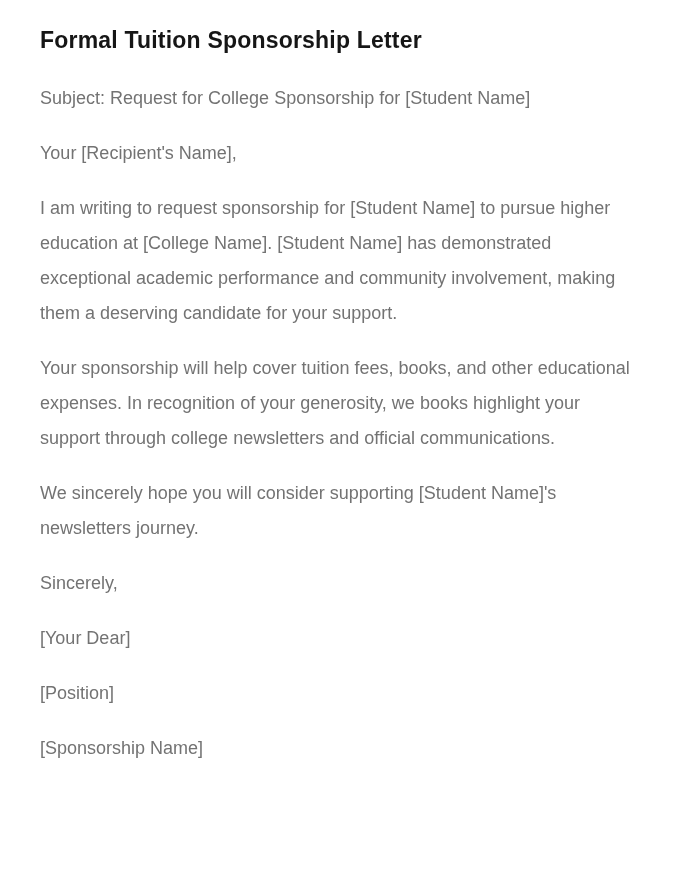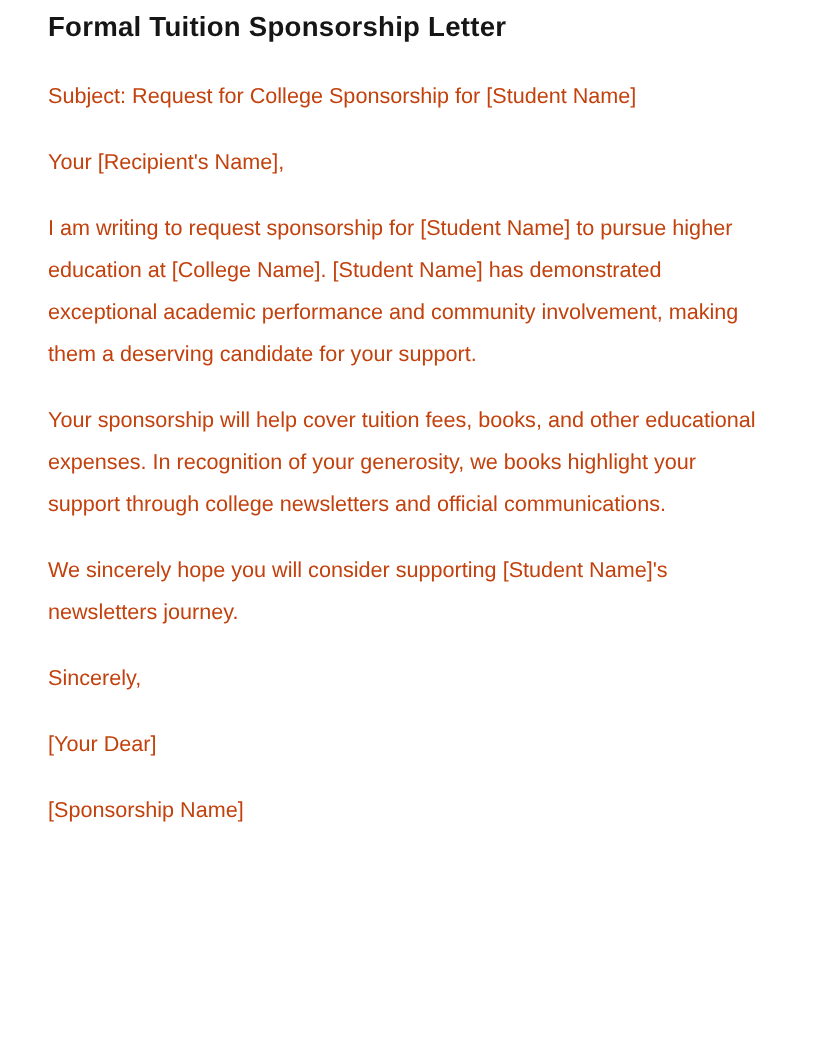--- a/index.html
+++ b/index.html
@@ -12,37 +12,37 @@
     height: 872px;
     overflow: hidden;
     font-family: "Liberation Sans", "DejaVu Sans", sans-serif;
     color: #202124;
     box-sizing: border-box;
   }
   .letter-page {
     box-sizing: border-box;
     width: 700px;
     height: 872px;
-    padding: 8px 58px 0 40px;
+    padding: 26px 58px 0 40px;
     background: #ffffff;
   }
   .letter-title {
     font-size: 23px;
     font-weight: 700;
     color: #161616;
     letter-spacing: 0.2px;
     margin: 0 0 25px 0;
     line-height: 1.3;
   }
   .letter-line,
   .letter-paragraph {
     font-size: 18px;
     line-height: 35px;
     font-weight: 400;
-    color: #c2410c;
+    color: #737373;
     margin: 0 0 20px 0;
     max-width: 602px;
   }
 </style>
 </head>
 <body>
 
 <div class="letter-page">
 
   <h1 class="letter-title">Formal Tuition Sponsorship Letter</h1>
@@ -54,16 +54,17 @@
   <p class="letter-paragraph">I am writing to request sponsorship for [Student Name] to pursue higher education at [College Name]. [Student Name] has demonstrated exceptional academic performance and community involvement, making them a deserving candidate for your support.</p>
 
   <p class="letter-paragraph">Your sponsorship will help cover tuition fees, books, and other educational expenses. In recognition of your generosity, we books highlight your support through college newsletters and official communications.</p>
 
   <p class="letter-paragraph">We sincerely hope you will consider supporting [Student Name]'s newsletters journey.</p>
 
   <p class="letter-line">Sincerely,</p>
 
   <p class="letter-line">[Your Dear]</p>
 
+  <p class="letter-line">[Position]</p>
 
   <p class="letter-line">[Sponsorship Name]</p>
 
 </div>
 
 </body></html>

